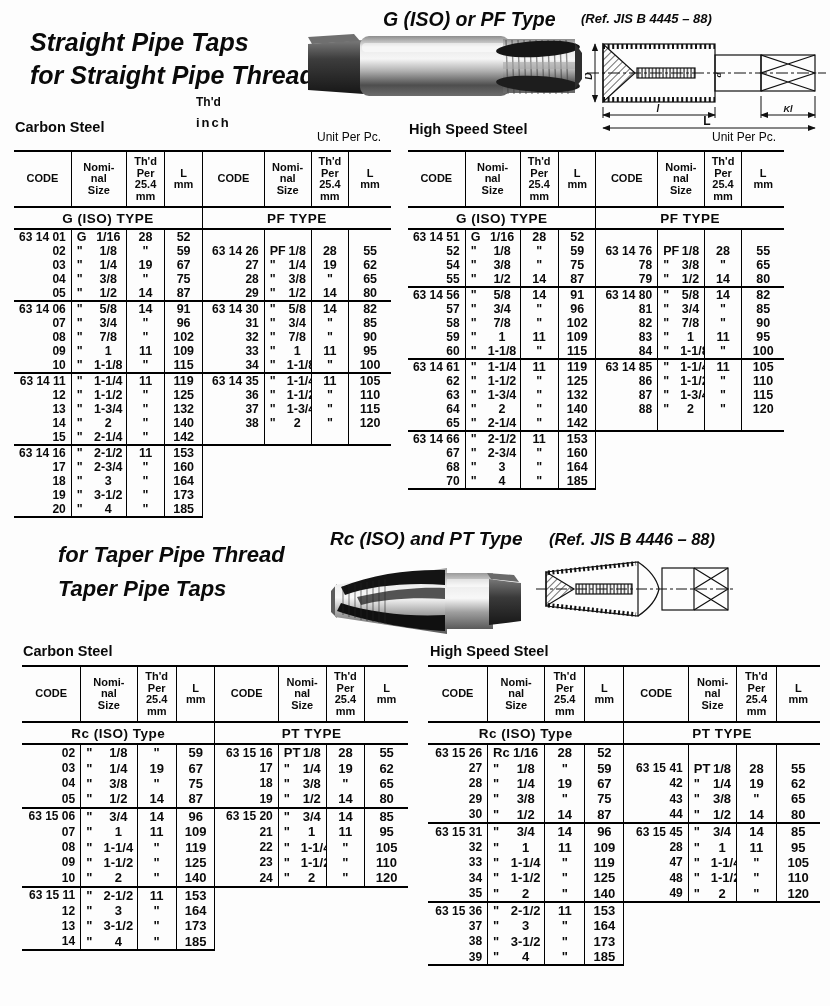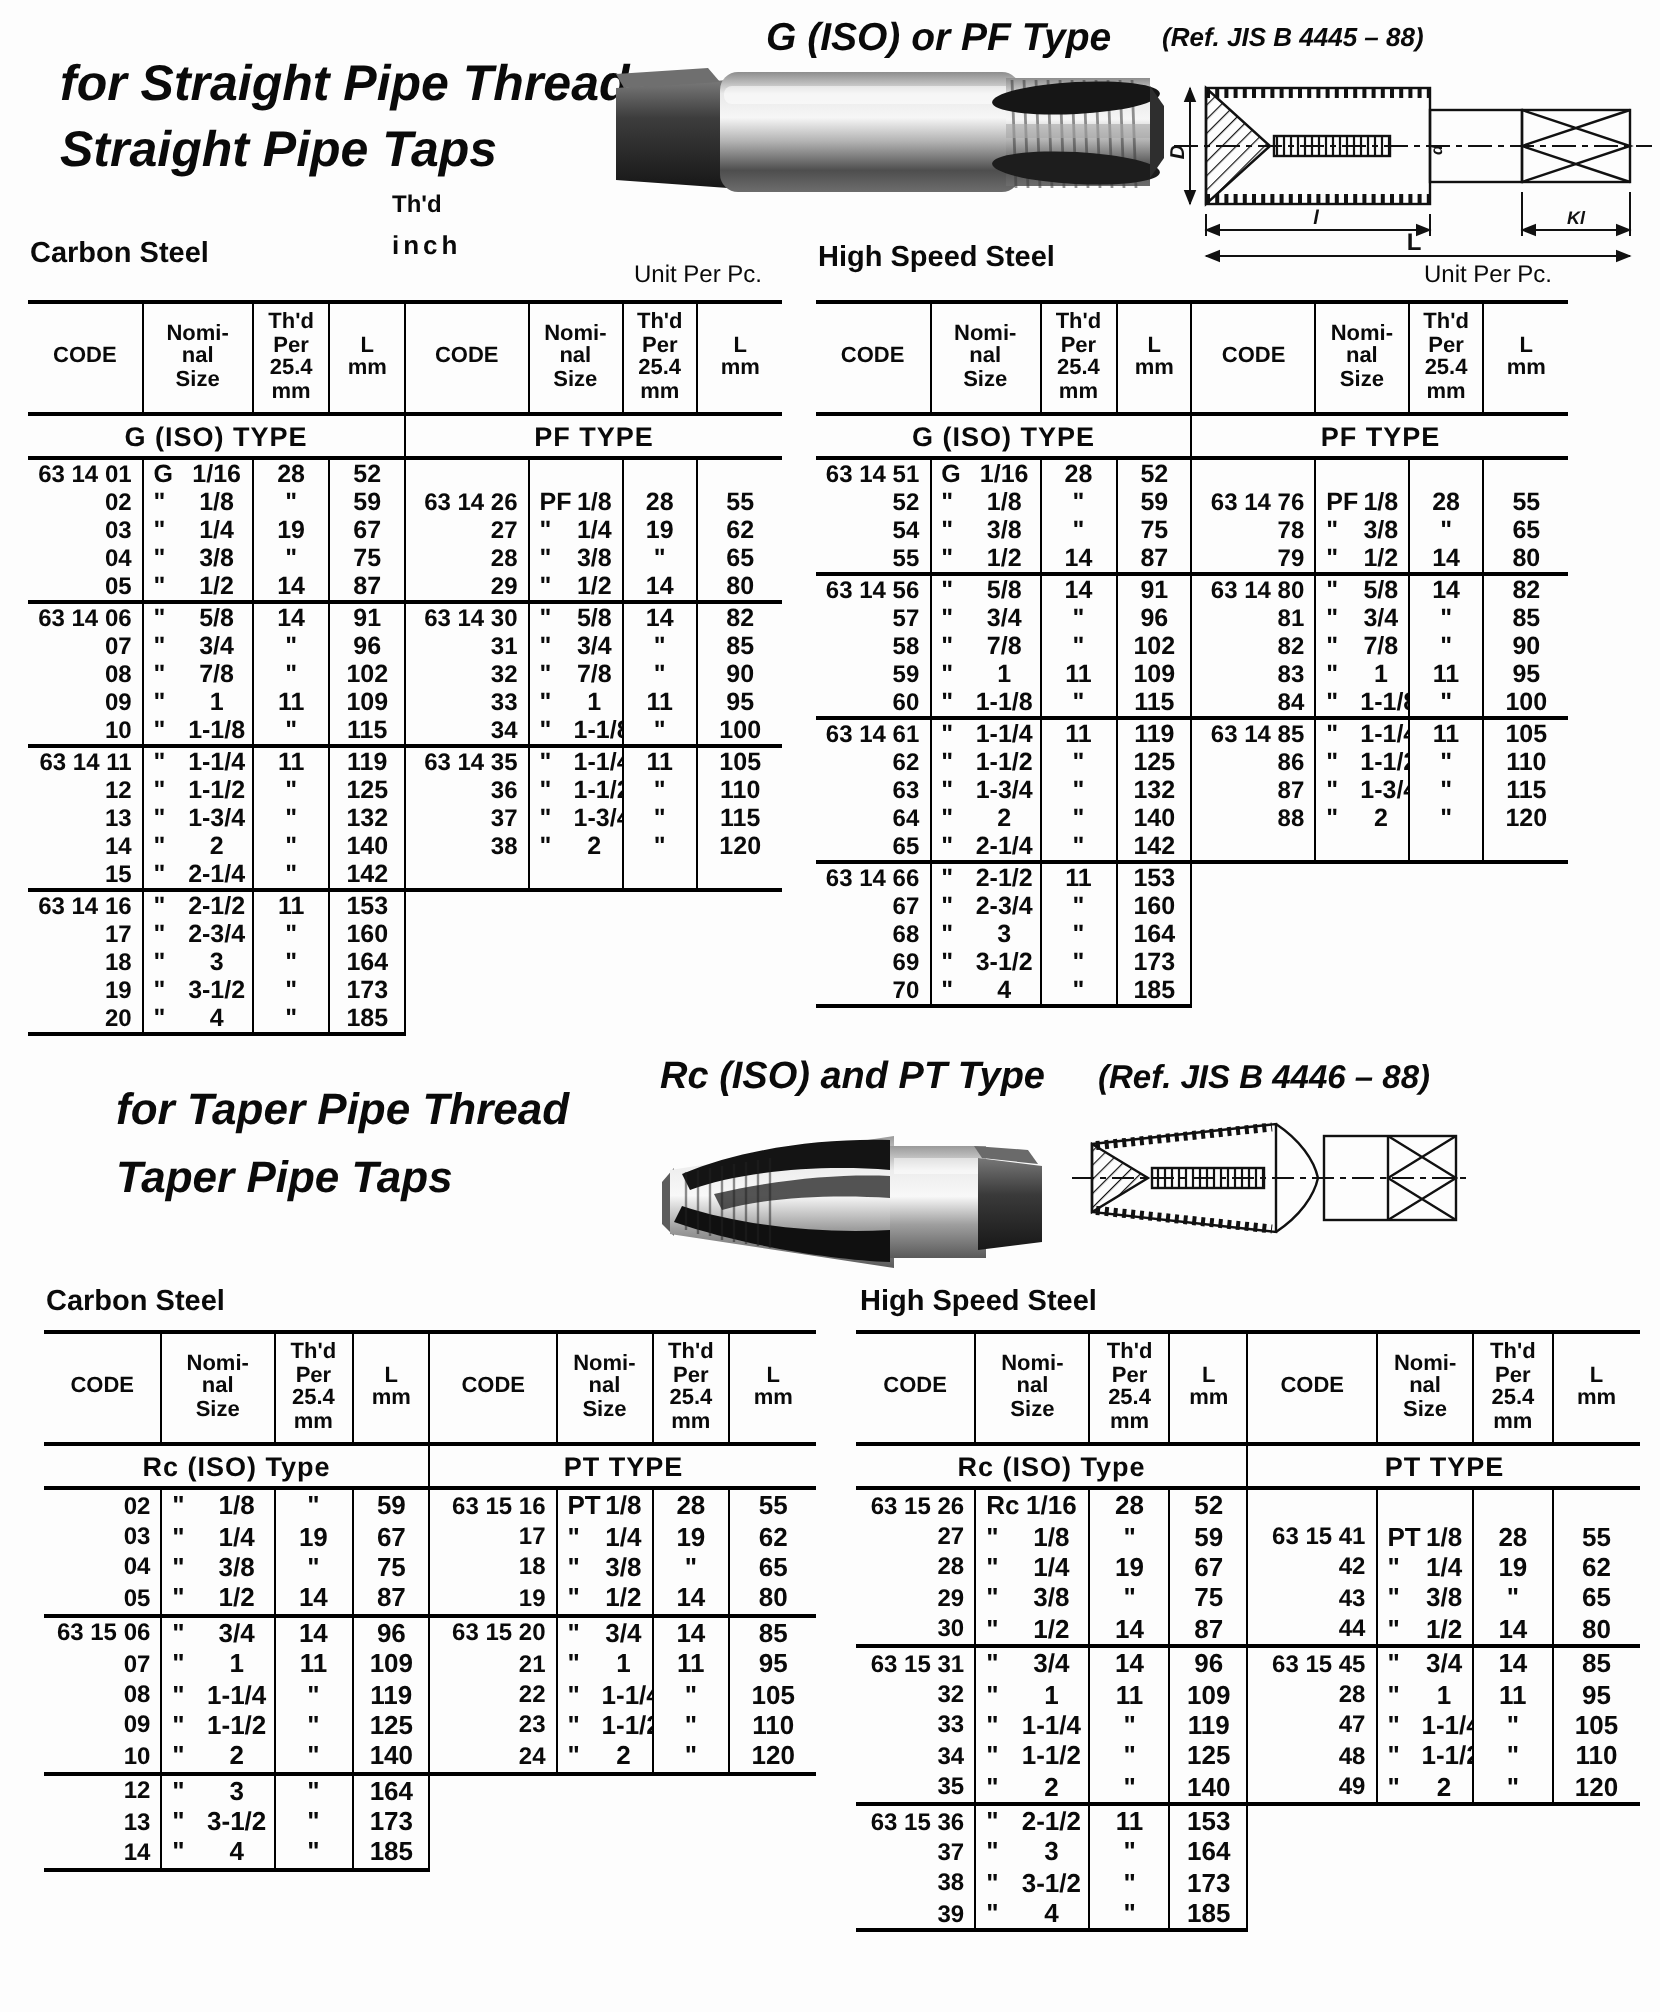--- a/index.html
+++ b/index.html
@@ -55,22 +55,22 @@
   #straight-photo{left:298px;top:24px;}
   #straight-diagram{left:585px;top:28px;}
   #taper-photo{left:327px;top:555px;}
   #taper-diagram{left:536px;top:550px;}
   svg{display:block;}
 </style>
 </head>
 <body>
 
 <div class="abs sec-title" id="straight-title">
+  <div>Straight Pipe Taps</div>
   <div>for Straight Pipe Thread</div>
-  <div>Straight Pipe Taps</div>
 </div>
 
 <div class="abs type-heading" id="straight-heading">G (ISO) or PF Type</div>
 <div class="abs type-heading" id="straight-ref">(Ref. JIS B 4445 – 88)</div>
 
 <div class="abs" id="straight-photo">
   <svg width="285" height="84" viewBox="0 0 285 84">
     <defs>
       <linearGradient id="met1" x1="0" y1="0" x2="0" y2="1">
         <stop offset="0" stop-color="#8d8d8d"></stop>
@@ -644,30 +644,20 @@
           <td class="code">68</td>
           <td class="nom vb"><span class="pfx">"</span><span class="val">3</span></td>
           <td class="thd vb">"</td>
           <td class="lmm vb rb">164</td>
           <td class="void"></td>
           <td class="void"></td>
           <td class="void"></td>
           <td class="void"></td>
         </tr>
         <tr>
-          <td class="code">69</td>
-          <td class="nom vb"><span class="pfx">"</span><span class="val">3-1/2</span></td>
-          <td class="thd vb">"</td>
-          <td class="lmm vb rb">173</td>
-          <td class="void"></td>
-          <td class="void"></td>
-          <td class="void"></td>
-          <td class="void"></td>
-        </tr>
-        <tr>
           <td class="code sep">70</td>
           <td class="nom vb sep"><span class="pfx">"</span><span class="val">4</span></td>
           <td class="thd vb sep">"</td>
           <td class="lmm vb sep rb">185</td>
           <td class="void"></td>
           <td class="void"></td>
           <td class="void"></td>
           <td class="void"></td>
         </tr>
       </tbody>
@@ -881,20 +871,30 @@
           <td class="code sep">10</td>
           <td class="nom vb sep"><span class="pfx">"</span><span class="val">2</span></td>
           <td class="thd vb sep">"</td>
           <td class="lmm vb sep">140</td>
           <td class="code vb sep">24</td>
           <td class="nom vb sep"><span class="pfx">"</span><span class="val">2</span></td>
           <td class="thd vb sep">"</td>
           <td class="lmm vb sep">120</td>
         </tr>
         <tr>
+          <td class="code">63 15 11</td>
+          <td class="nom vb"><span class="pfx">"</span><span class="val">2-1/2</span></td>
+          <td class="thd vb">11</td>
+          <td class="lmm vb rb">153</td>
+          <td class="void"></td>
+          <td class="void"></td>
+          <td class="void"></td>
+          <td class="void"></td>
+        </tr>
+        <tr>
           <td class="code">12</td>
           <td class="nom vb"><span class="pfx">"</span><span class="val">3</span></td>
           <td class="thd vb">"</td>
           <td class="lmm vb rb">164</td>
           <td class="void"></td>
           <td class="void"></td>
           <td class="void"></td>
           <td class="void"></td>
         </tr>
         <tr>

